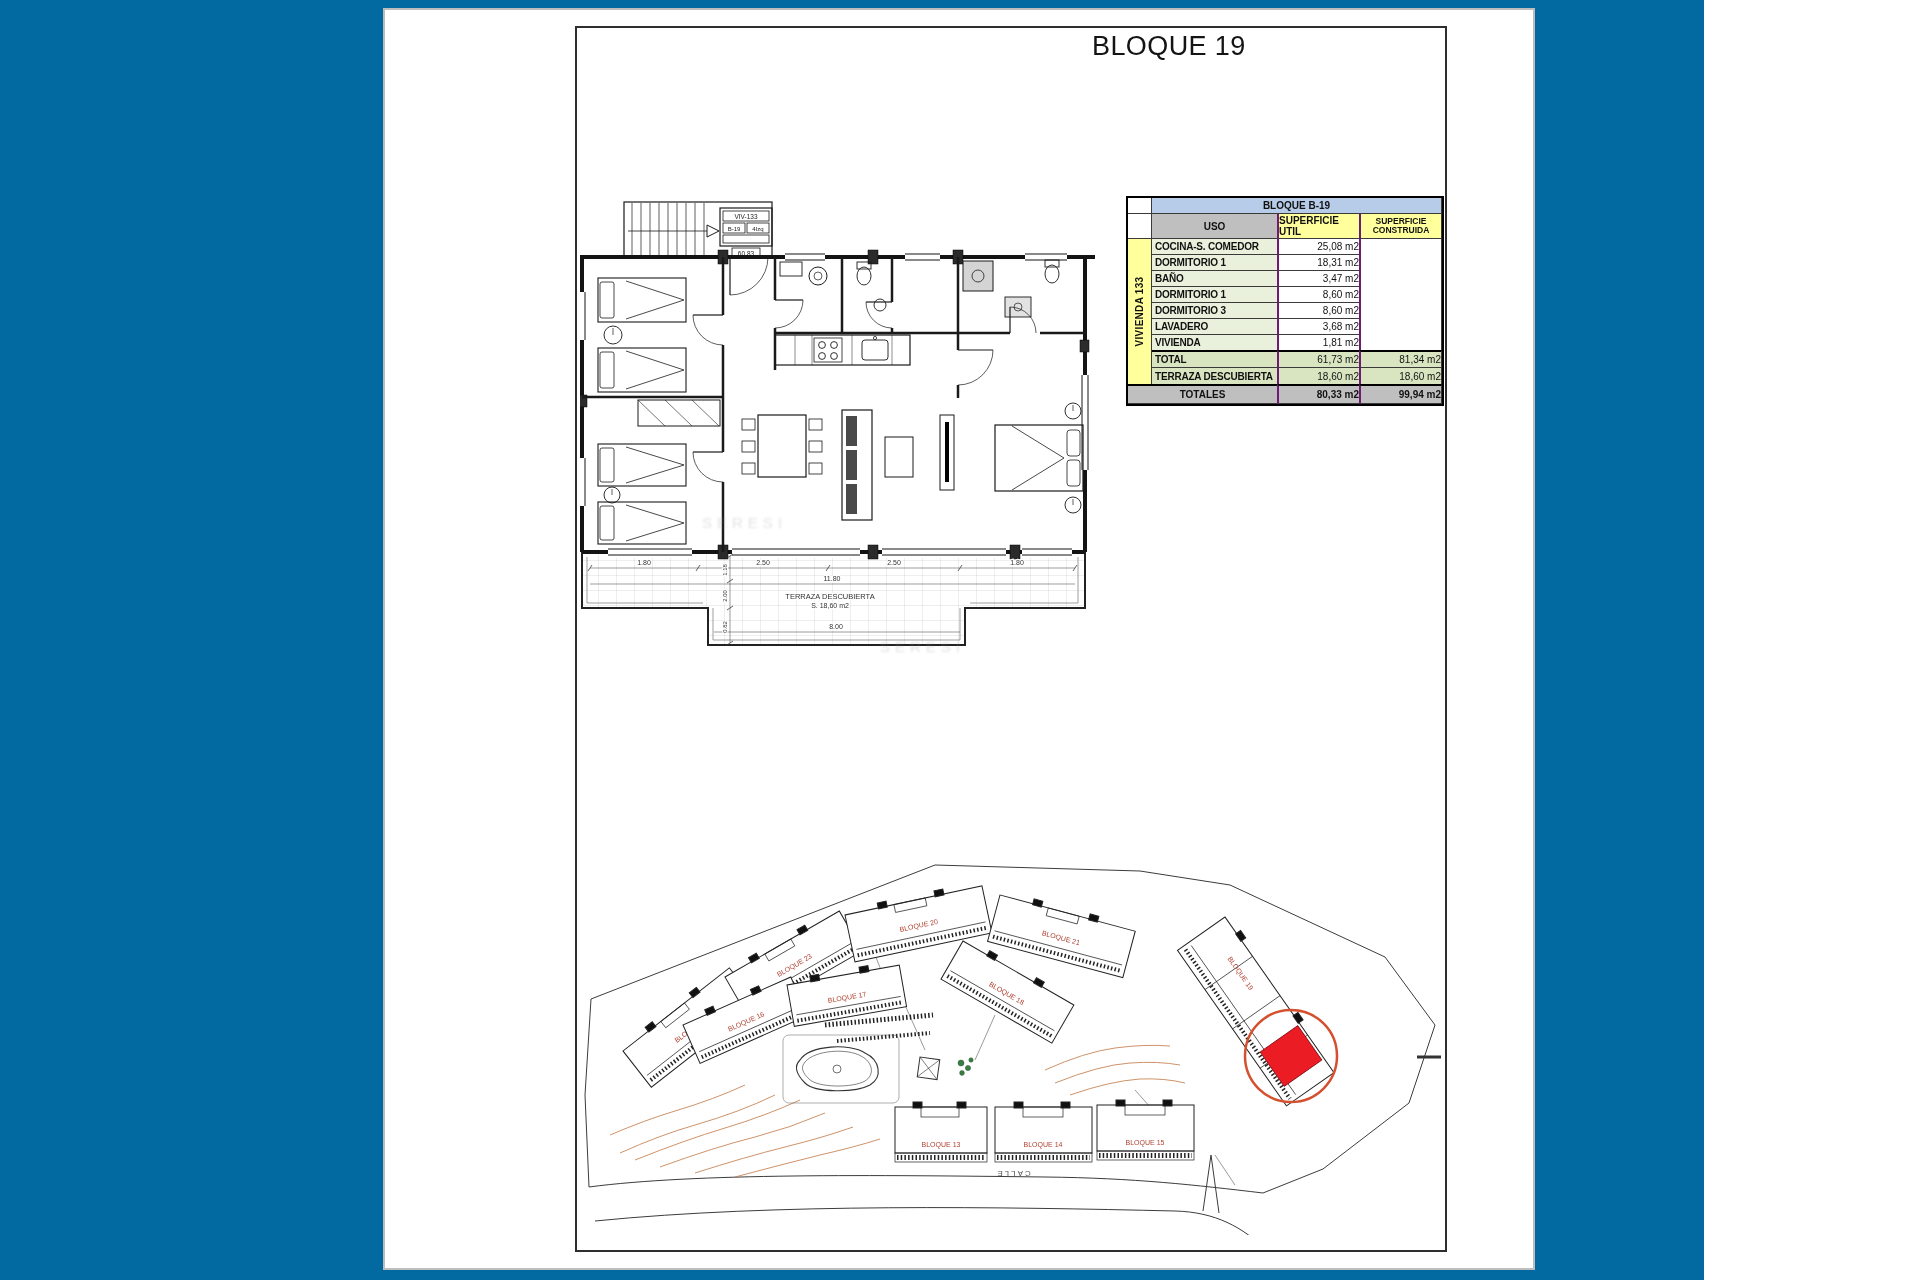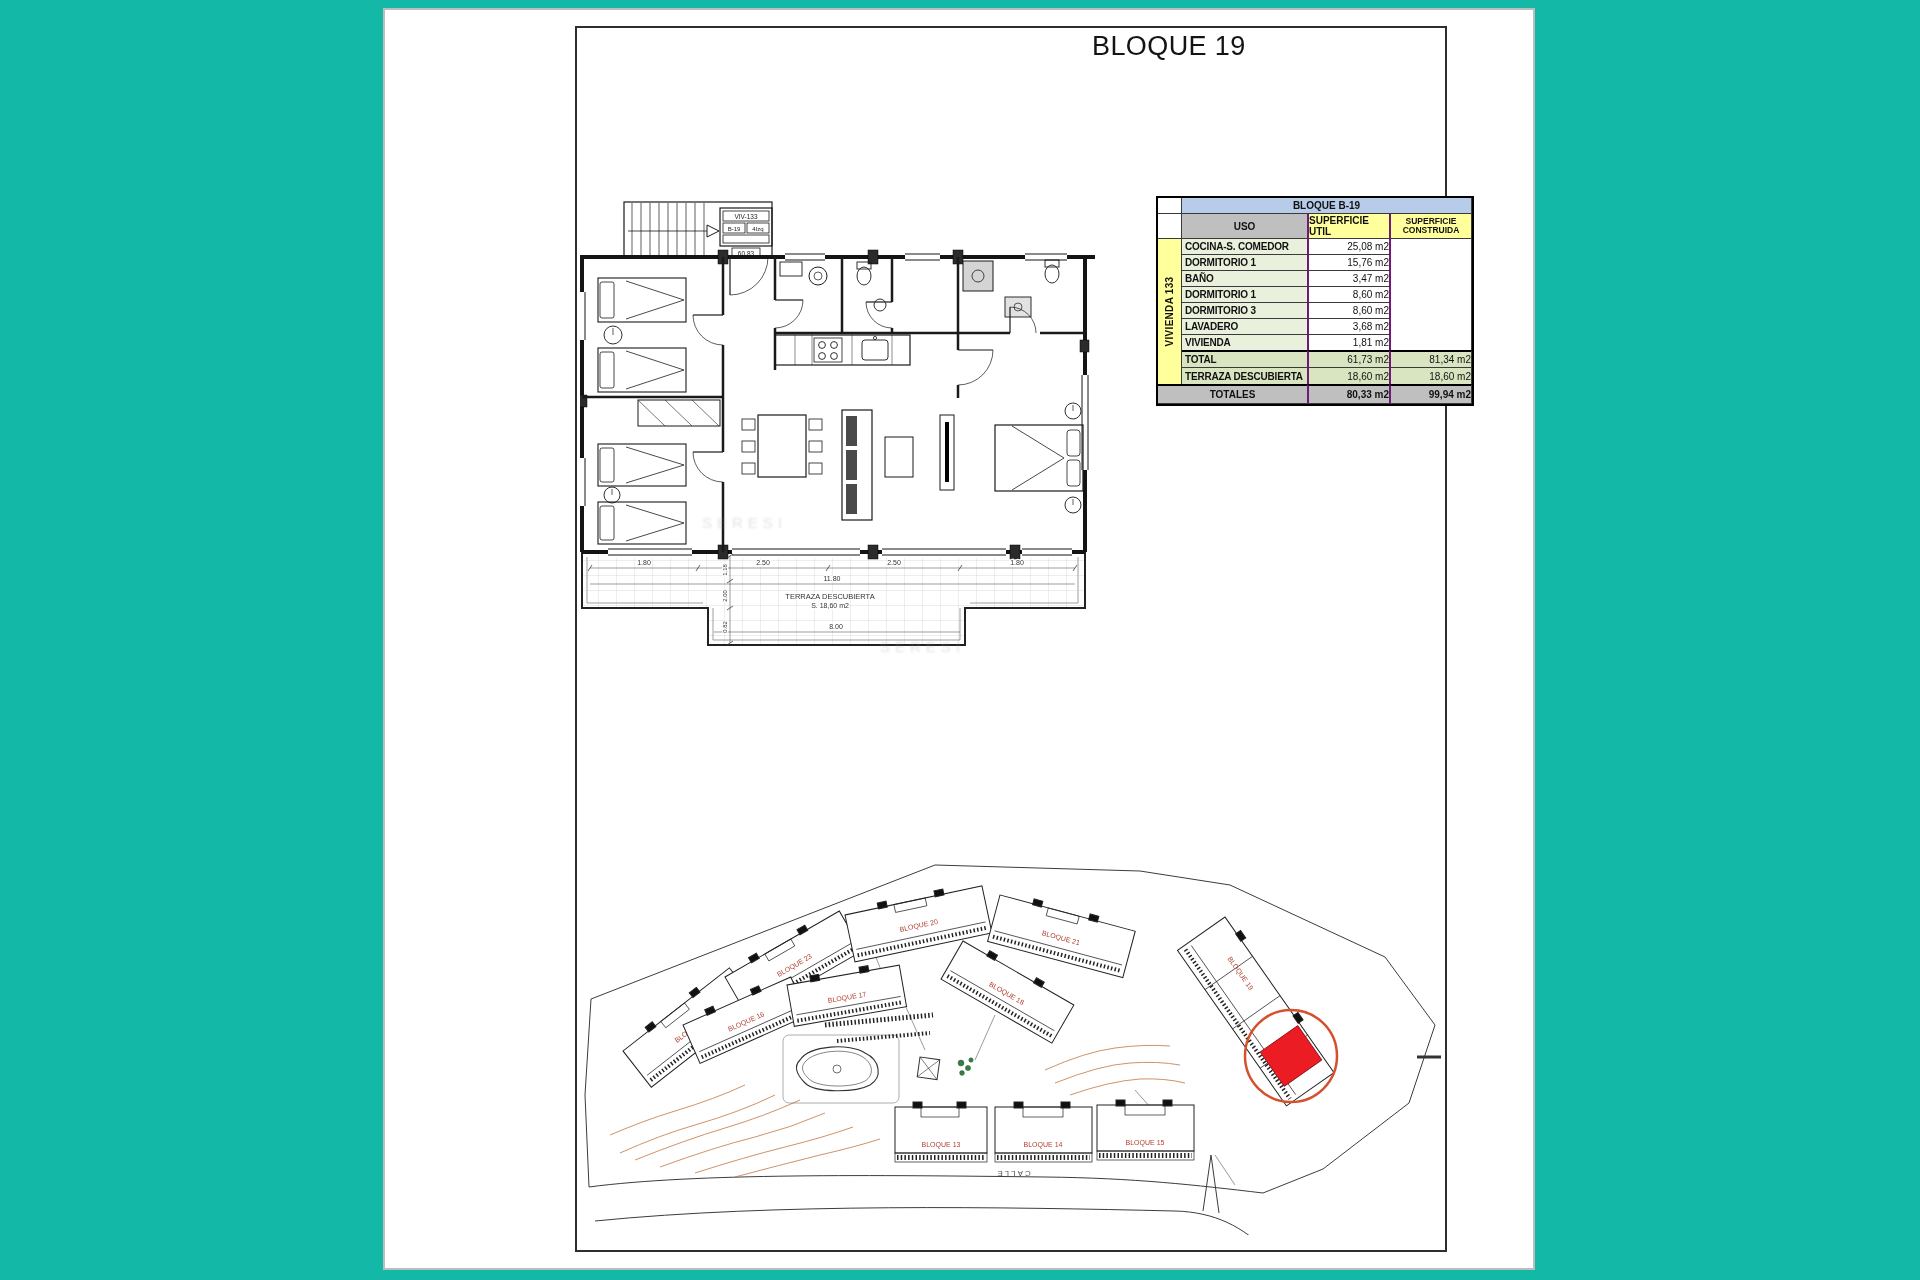--- a/index.html
+++ b/index.html
@@ -1,25 +1,25 @@
 <!DOCTYPE html>
 <html><head>
 <meta charset="utf-8">
 <style>
   html,body{margin:0;padding:0;background:#fff}
-  .canvas{position:relative;width:1920px;height:1280px;background:#14b8a6;
+  .canvas{position:relative;width:1704px;height:1280px;background:#0369a1;
           font-family:"Liberation Sans",sans-serif;overflow:hidden}
   .page-frame{position:absolute;left:383px;top:8px;width:1152px;height:1262px;
           border:2px solid #bdbdbd;box-sizing:border-box;background:#fff}
   .sheet{position:absolute;left:575px;top:26px;width:872px;height:1226px;
           border:2px solid #2e2e2e;box-sizing:border-box;background:#fff}
   .title{position:absolute;left:1092px;top:30px;font-size:27px;color:#141414;
           line-height:1.2;letter-spacing:.4px;white-space:nowrap}
   
-  .area-table{position:absolute;left:1156px;top:196px;display:grid;
+  .area-table{position:absolute;left:1126px;top:196px;display:grid;
       grid-template-columns:24px 126px 82px 82px;
       grid-template-rows:16px 25px repeat(7,16px) 17px 17px 19px;
       border:2px solid #000;background:#fff;color:#111}
   .tc{border-right:1px solid #3a3a3a;border-bottom:1px solid #3a3a3a;
       display:flex;align-items:center;font-size:10px;box-sizing:border-box;
       overflow:hidden;background:#fff}
   .lab{font-weight:bold;padding-left:3px;letter-spacing:-.2px}
   .val{justify-content:flex-end;padding-right:0}
   .hdr{justify-content:center;font-weight:bold}
   .small{font-size:8.5px;line-height:1.08;text-align:center;justify-content:center;font-weight:bold}
@@ -54,21 +54,21 @@
       <span>SUPERFICIE</span>
       <span>CONSTRUIDA</span>
     </div>
     <div class="tc rotcell" style="grid-area:3/1/12/2">
       <span>VIVIENDA 133</span>
     </div>
 
     <div class="tc lab bg-grn" style="grid-area:3/2">COCINA-S. COMEDOR</div>
     <div class="tc val bl2" style="grid-area:3/3">25,08 m2</div>
     <div class="tc lab bg-grn" style="grid-area:4/2">DORMITORIO 1</div>
-    <div class="tc val bl2" style="grid-area:4/3">15,76 m2</div>
+    <div class="tc val bl2" style="grid-area:4/3">18,31 m2</div>
     <div class="tc lab bg-grn" style="grid-area:5/2">BAÑO</div>
     <div class="tc val bl2" style="grid-area:5/3">3,47 m2</div>
     <div class="tc lab bg-grn" style="grid-area:6/2">DORMITORIO 1</div>
     <div class="tc val bl2" style="grid-area:6/3">8,60 m2</div>
     <div class="tc lab bg-grn" style="grid-area:7/2">DORMITORIO 3</div>
     <div class="tc val bl2" style="grid-area:7/3">8,60 m2</div>
     <div class="tc lab bg-grn" style="grid-area:8/2">LAVADERO</div>
     <div class="tc val bl2" style="grid-area:8/3">3,68 m2</div>
     <div class="tc lab bg-grn" style="grid-area:9/2">VIVIENDA</div>
     <div class="tc val bl2" style="grid-area:9/3">1,81 m2</div>

